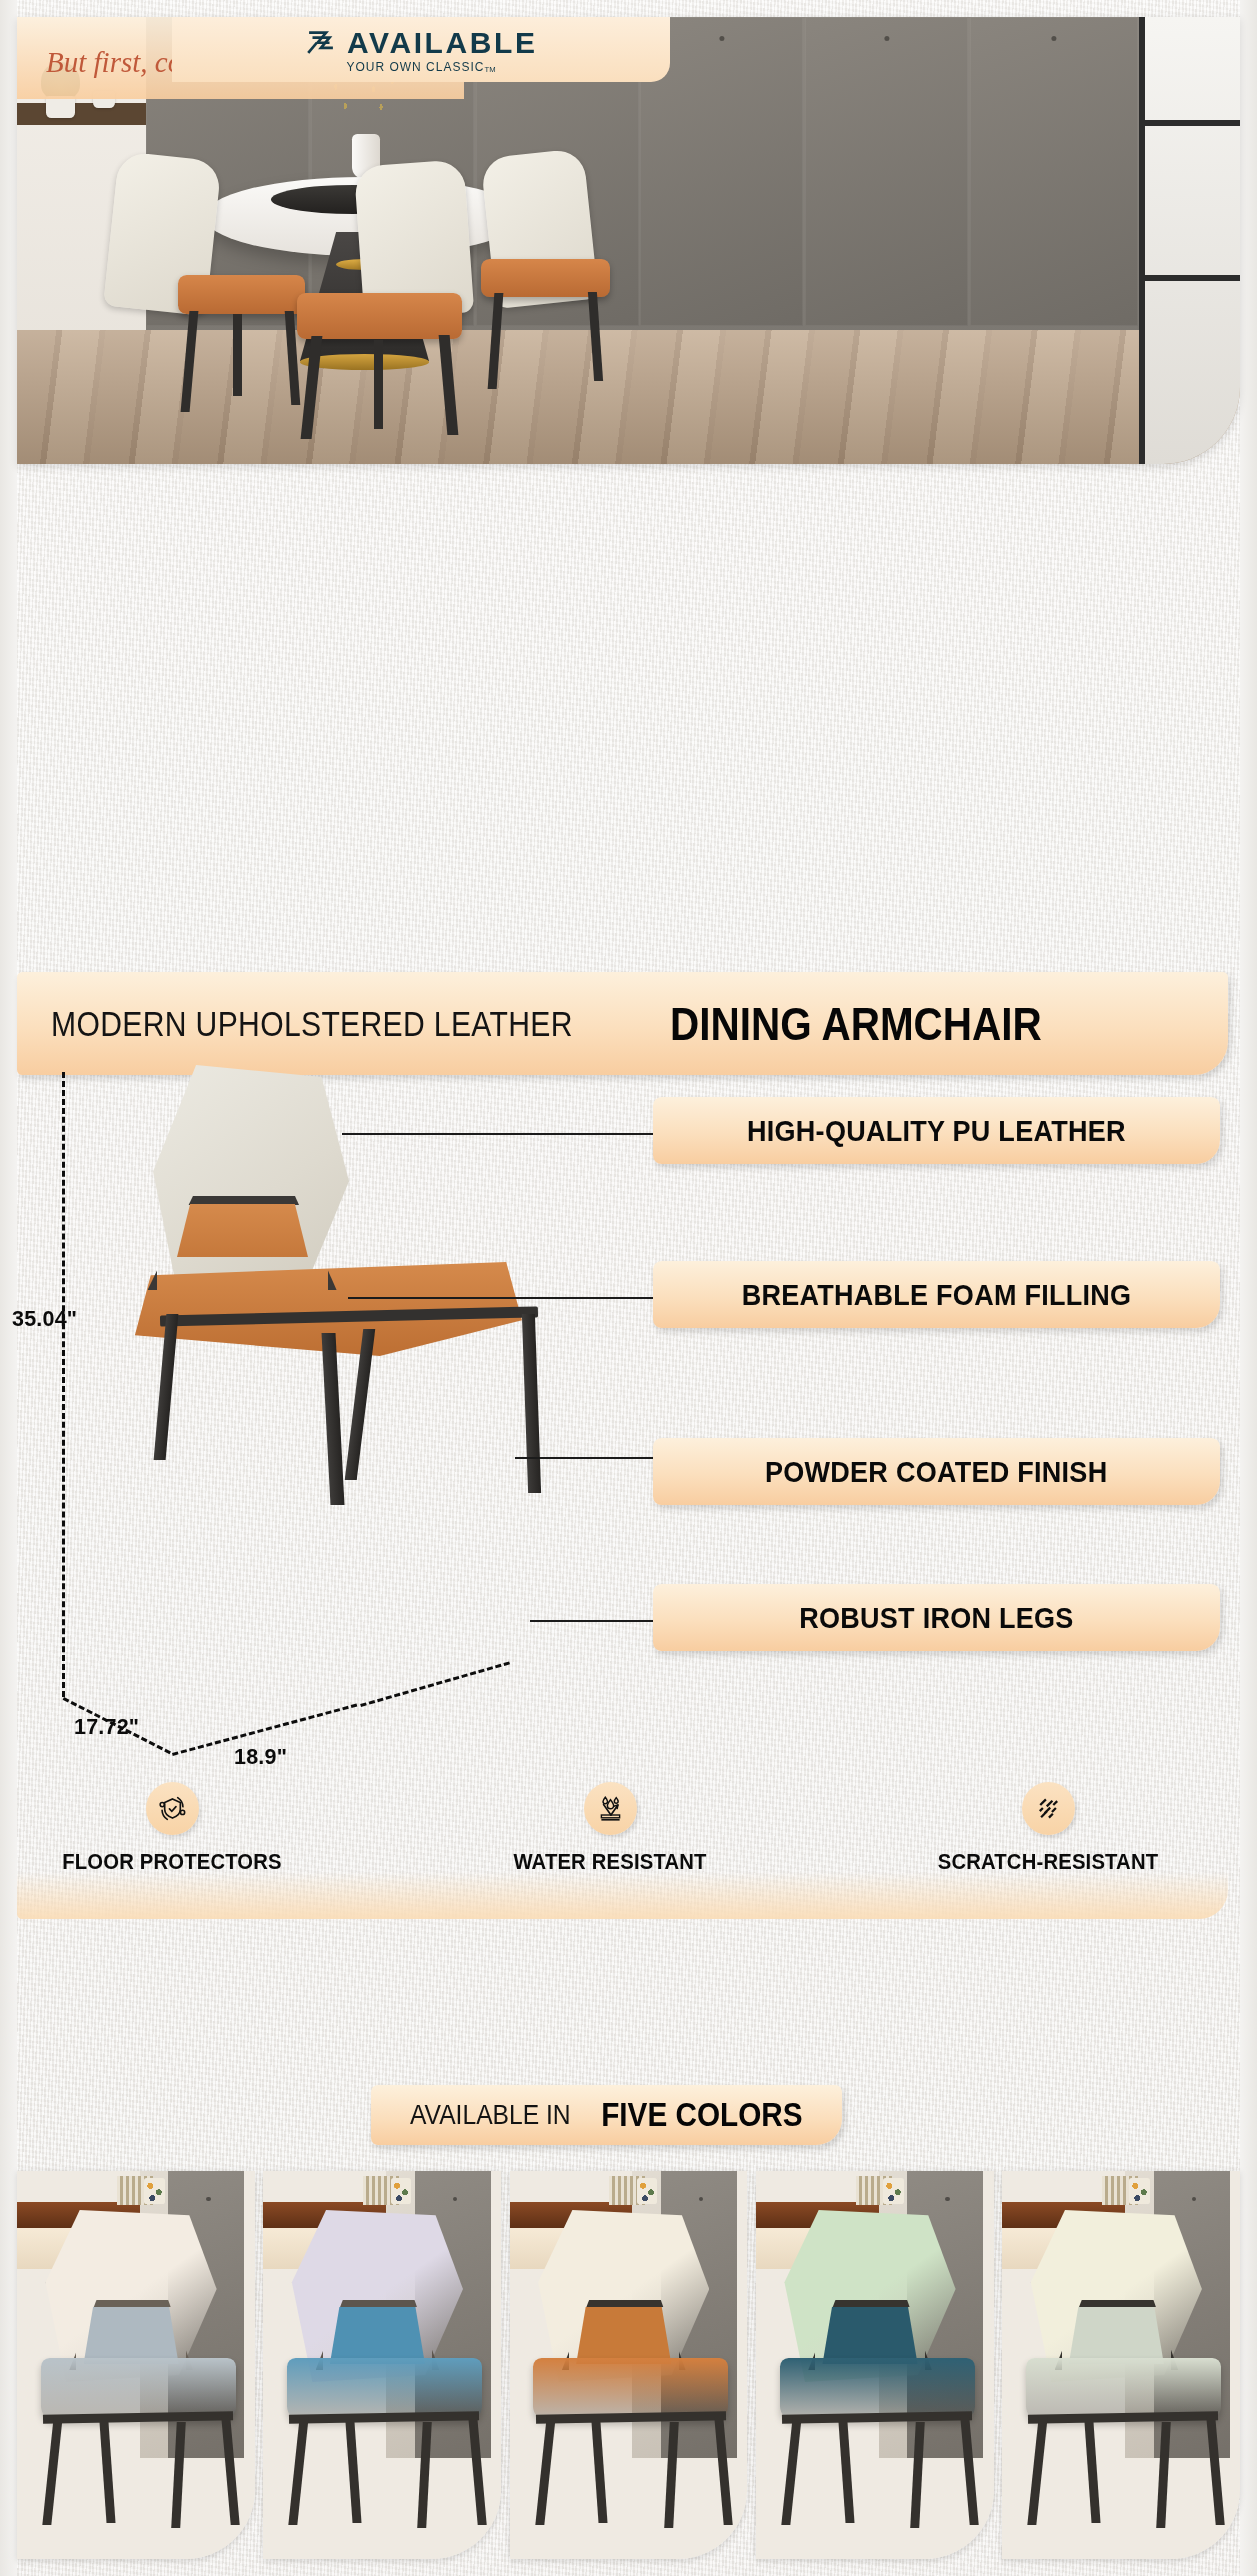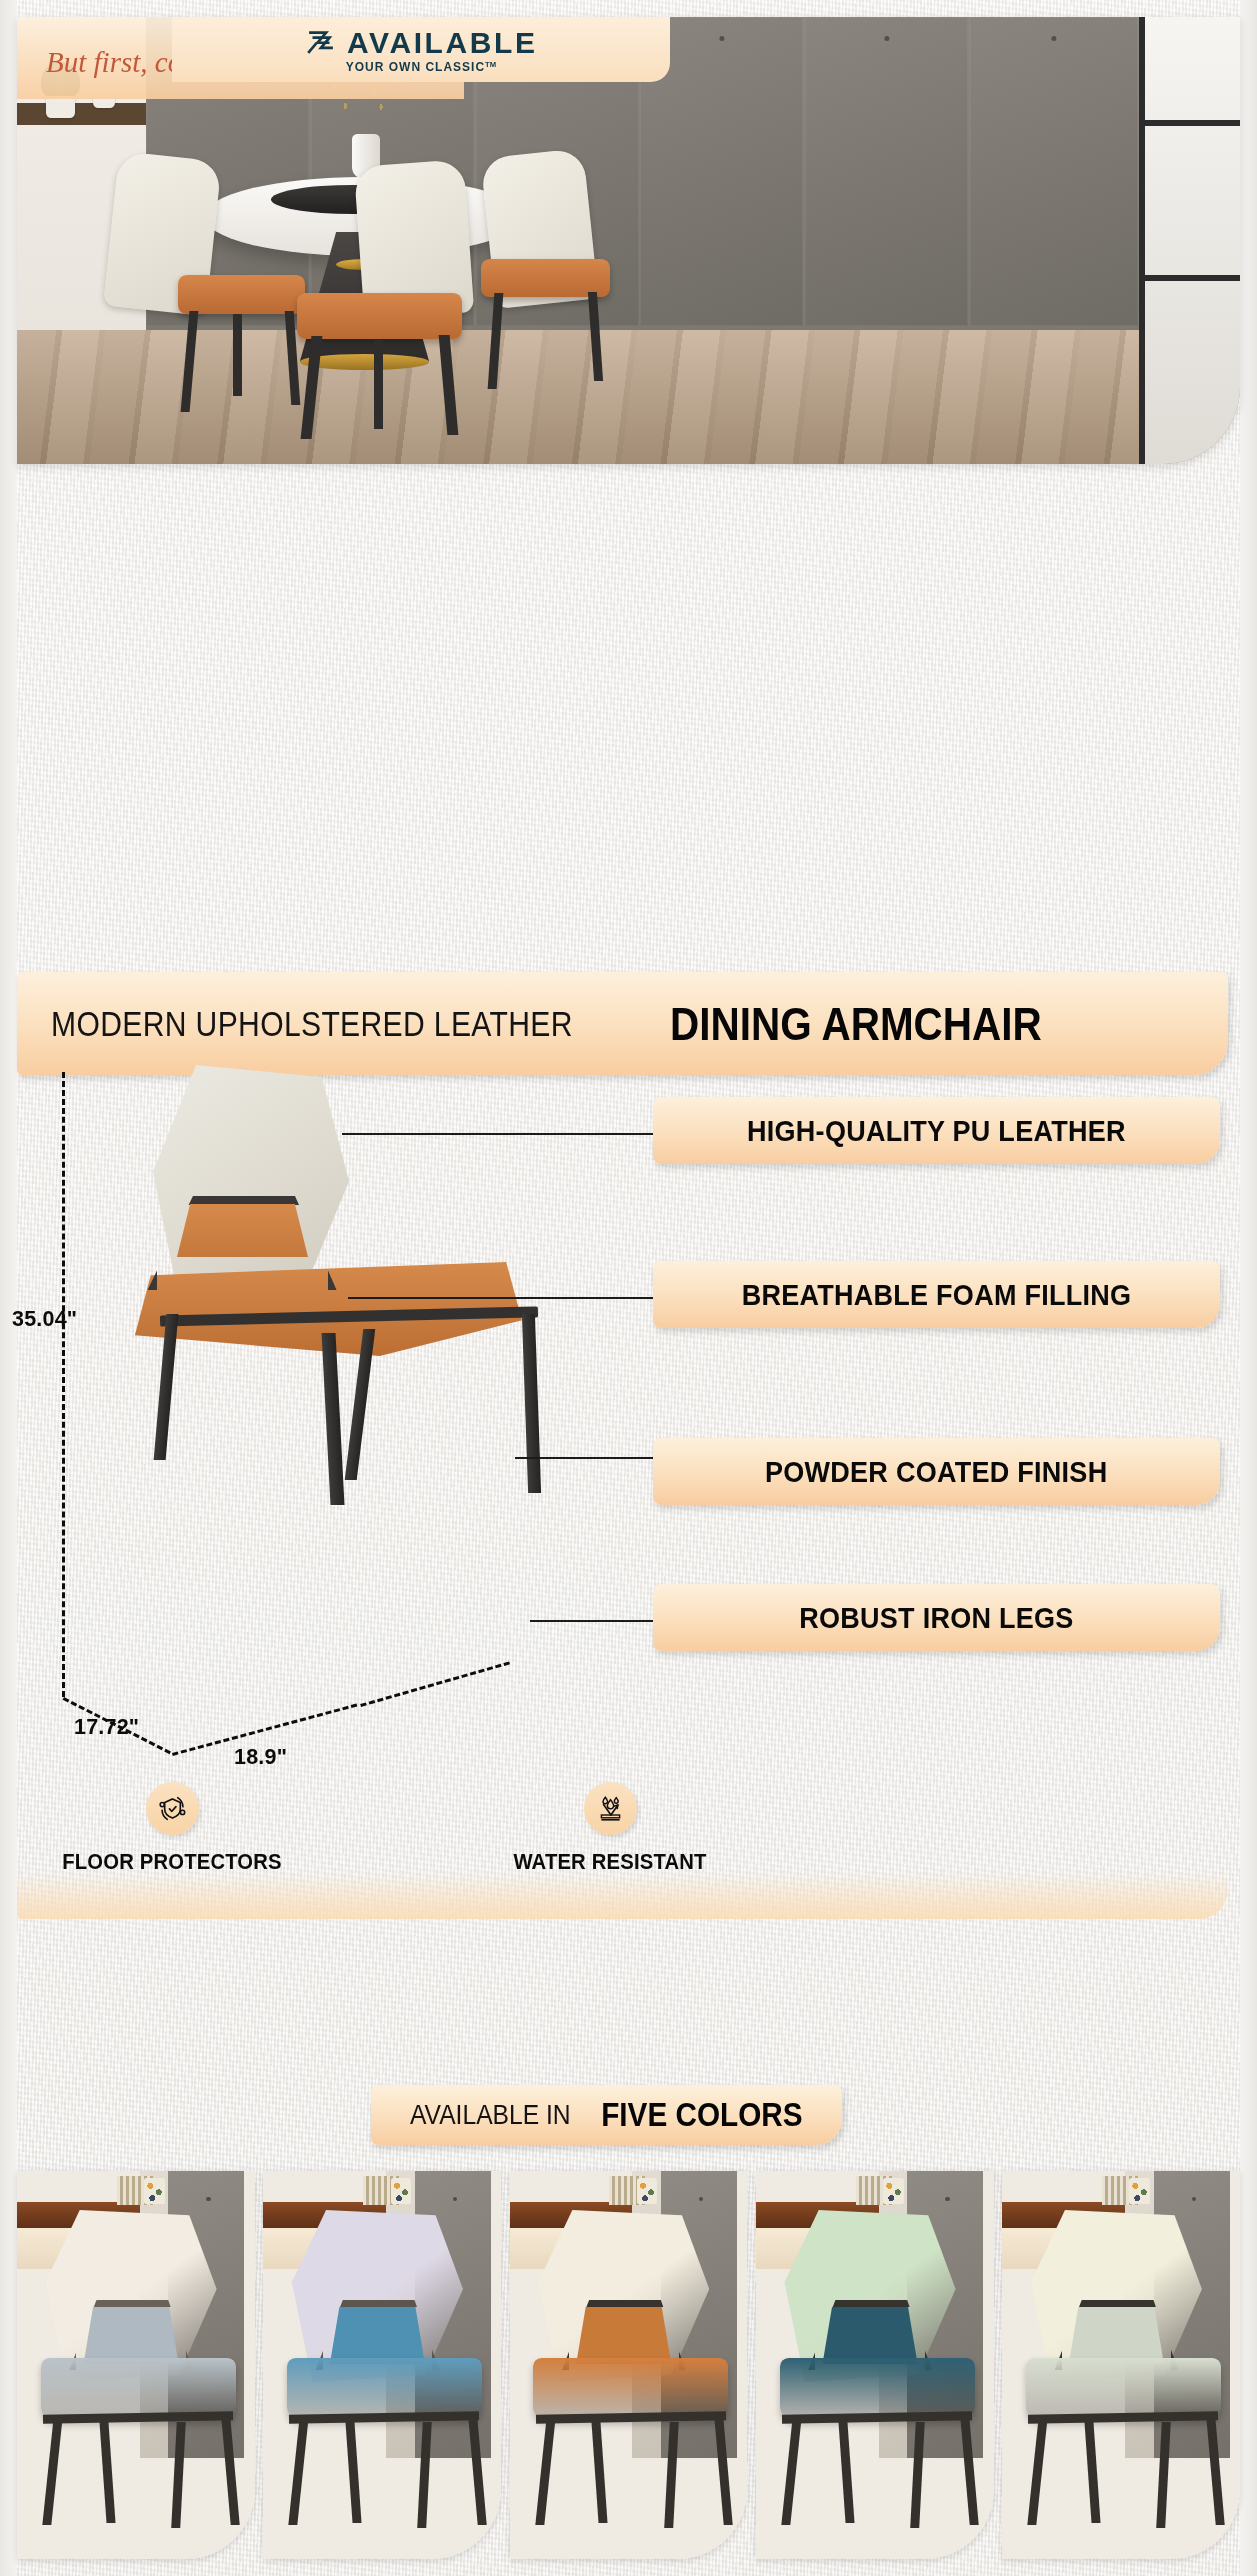--- a/index.html
+++ b/index.html
@@ -258,21 +258,21 @@
   <div style="position:absolute;left:155px;top:0;width:498px;height:65px;background:linear-gradient(180deg,#fdeedb,#fadfbe);
               border-radius:0 0 19px 0;display:flex;flex-direction:column;align-items:center;justify-content:center;">
     <div style="display:flex;align-items:center;gap:8.6px;">
       <svg width="34" height="27.5" viewBox="0 0 40 32">
         <path d="M6 4 L26 4 L16 16 L30 16" stroke="#123a4a" stroke-width="3.2" fill="none"></path>
         <path d="M10 10 L30 10 L20 22 L34 22" stroke="#123a4a" stroke-width="3.2" fill="none"></path>
         <path d="M5 28 L15 16" stroke="#123a4a" stroke-width="3.2" fill="none"></path>
       </svg>
       <span style="font-size:30px;font-weight:700;letter-spacing:2.6px;color:#123a4a;">AVAILABLE</span>
     </div>
-    <div style="display:flex;align-items:flex-start;font-weight:bold;">
+    <div style="display:flex;align-items:flex-end;">
       <span style="font-size:12px;letter-spacing:1px;color:#123a4a;">YOUR OWN CLASSIC</span>
       <span style="font-size:7.7px;color:#123a4a;">TM</span>
     </div>
   </div>
 </div>
 
 <div class="pill title-banner">
   <span class="t-light">MODERN UPHOLSTERED LEATHER</span>
   <span class="t-bold">DINING ARMCHAIR</span>
 </div>
@@ -341,20 +341,37 @@
         <path d="M11 14.5 L19.5 26.5" stroke="#111" stroke-width="1.9" stroke-linecap="round"></path>
         <path d="M19.5 26.5 L27.5 15" stroke="#111" stroke-width="1.9" stroke-linecap="round"></path>
         <path d="M27.5 15 L23.6 16.2 M27.5 15 L26.6 19" stroke="#111" stroke-width="1.9" stroke-linecap="round"></path>
         <rect x="8.5" y="26.5" width="21" height="3.2" fill="none" stroke="#111" stroke-width="1.6"></rect>
         <path d="M8.5 32 H29.5" stroke="#111" stroke-width="1.9"></path>
       </svg>
     </div>
     <div class="ic-label">WATER RESISTANT</div>
   </div>
 
+  <div class="icon-cell ic2">
+    <div class="ic-circle">
+      <svg width="33" height="33" viewBox="0 0 38 38">
+        <g stroke="#111" stroke-width="2.6" stroke-linecap="butt">
+          <path d="M9.5 15 L16 8.5"></path>
+            <path d="M17 16.5 L23.5 10"></path>
+            <path d="M24.5 15 L29 10.5"></path>
+          <path d="M9 22 L12.5 18.5"></path>
+            <path d="M14.5 24.5 L21 18"></path>
+            <path d="M23 23 L27.5 18.5"></path>
+          <path d="M10.5 29 L17 22.5"></path>
+            <path d="M19.5 29.5 L24 25"></path>
+        </g>
+      </svg>
+    </div>
+    <div class="ic-label">SCRATCH-RESISTANT</div>
+  </div>
 </div>
 
 <div class="pill colors-banner">
   <span class="cb-light">AVAILABLE IN</span>
   <span class="cb-bold">FIVE COLORS</span>
 </div>
 
 <div class="swatches">
   <div class="sw">
     <div class="room">

